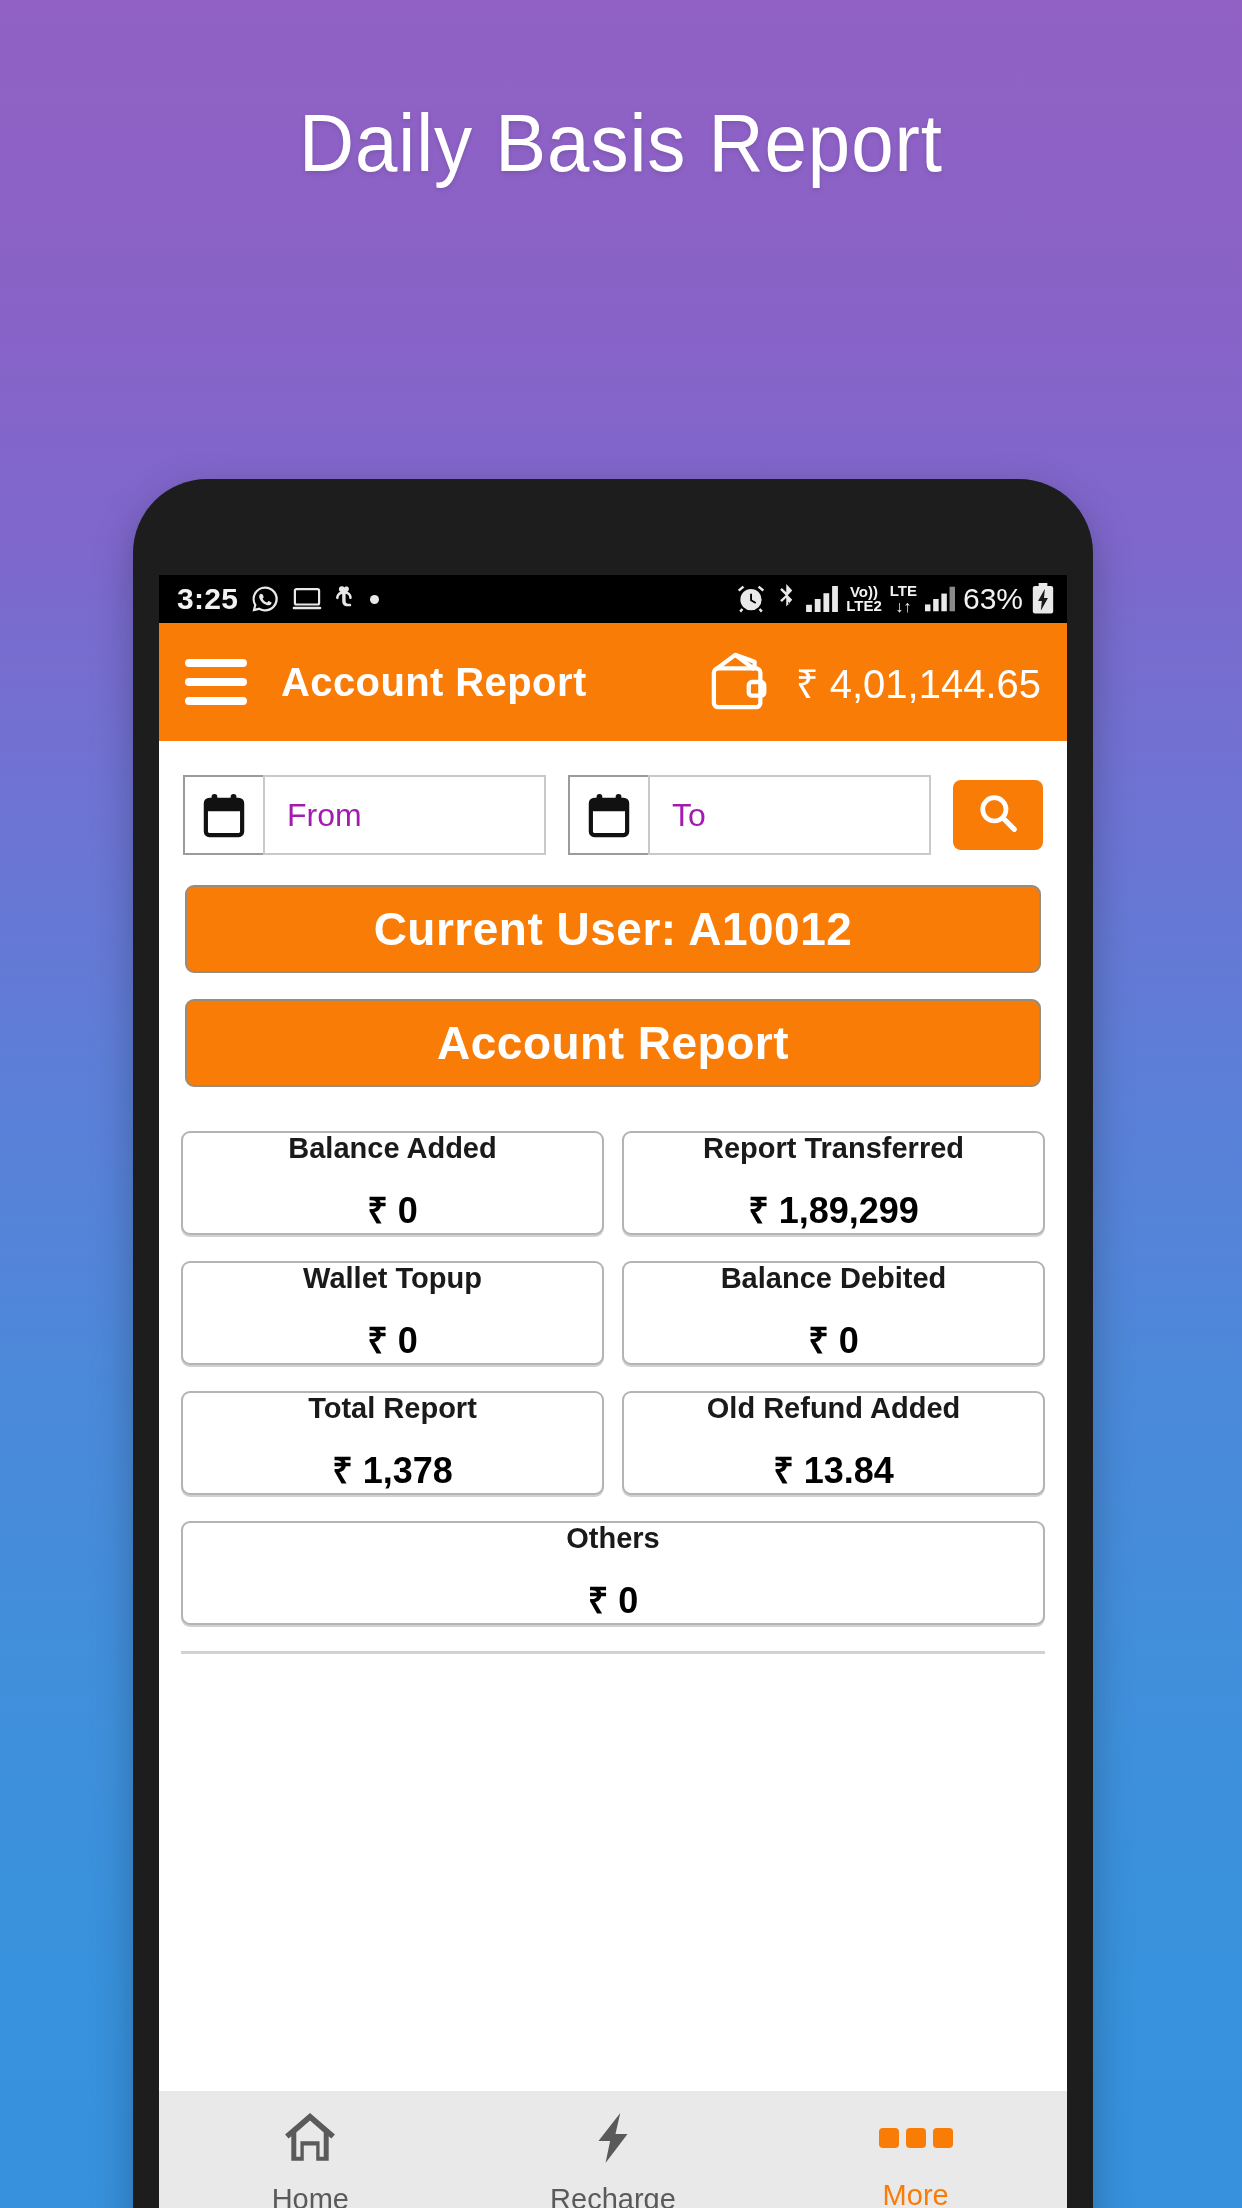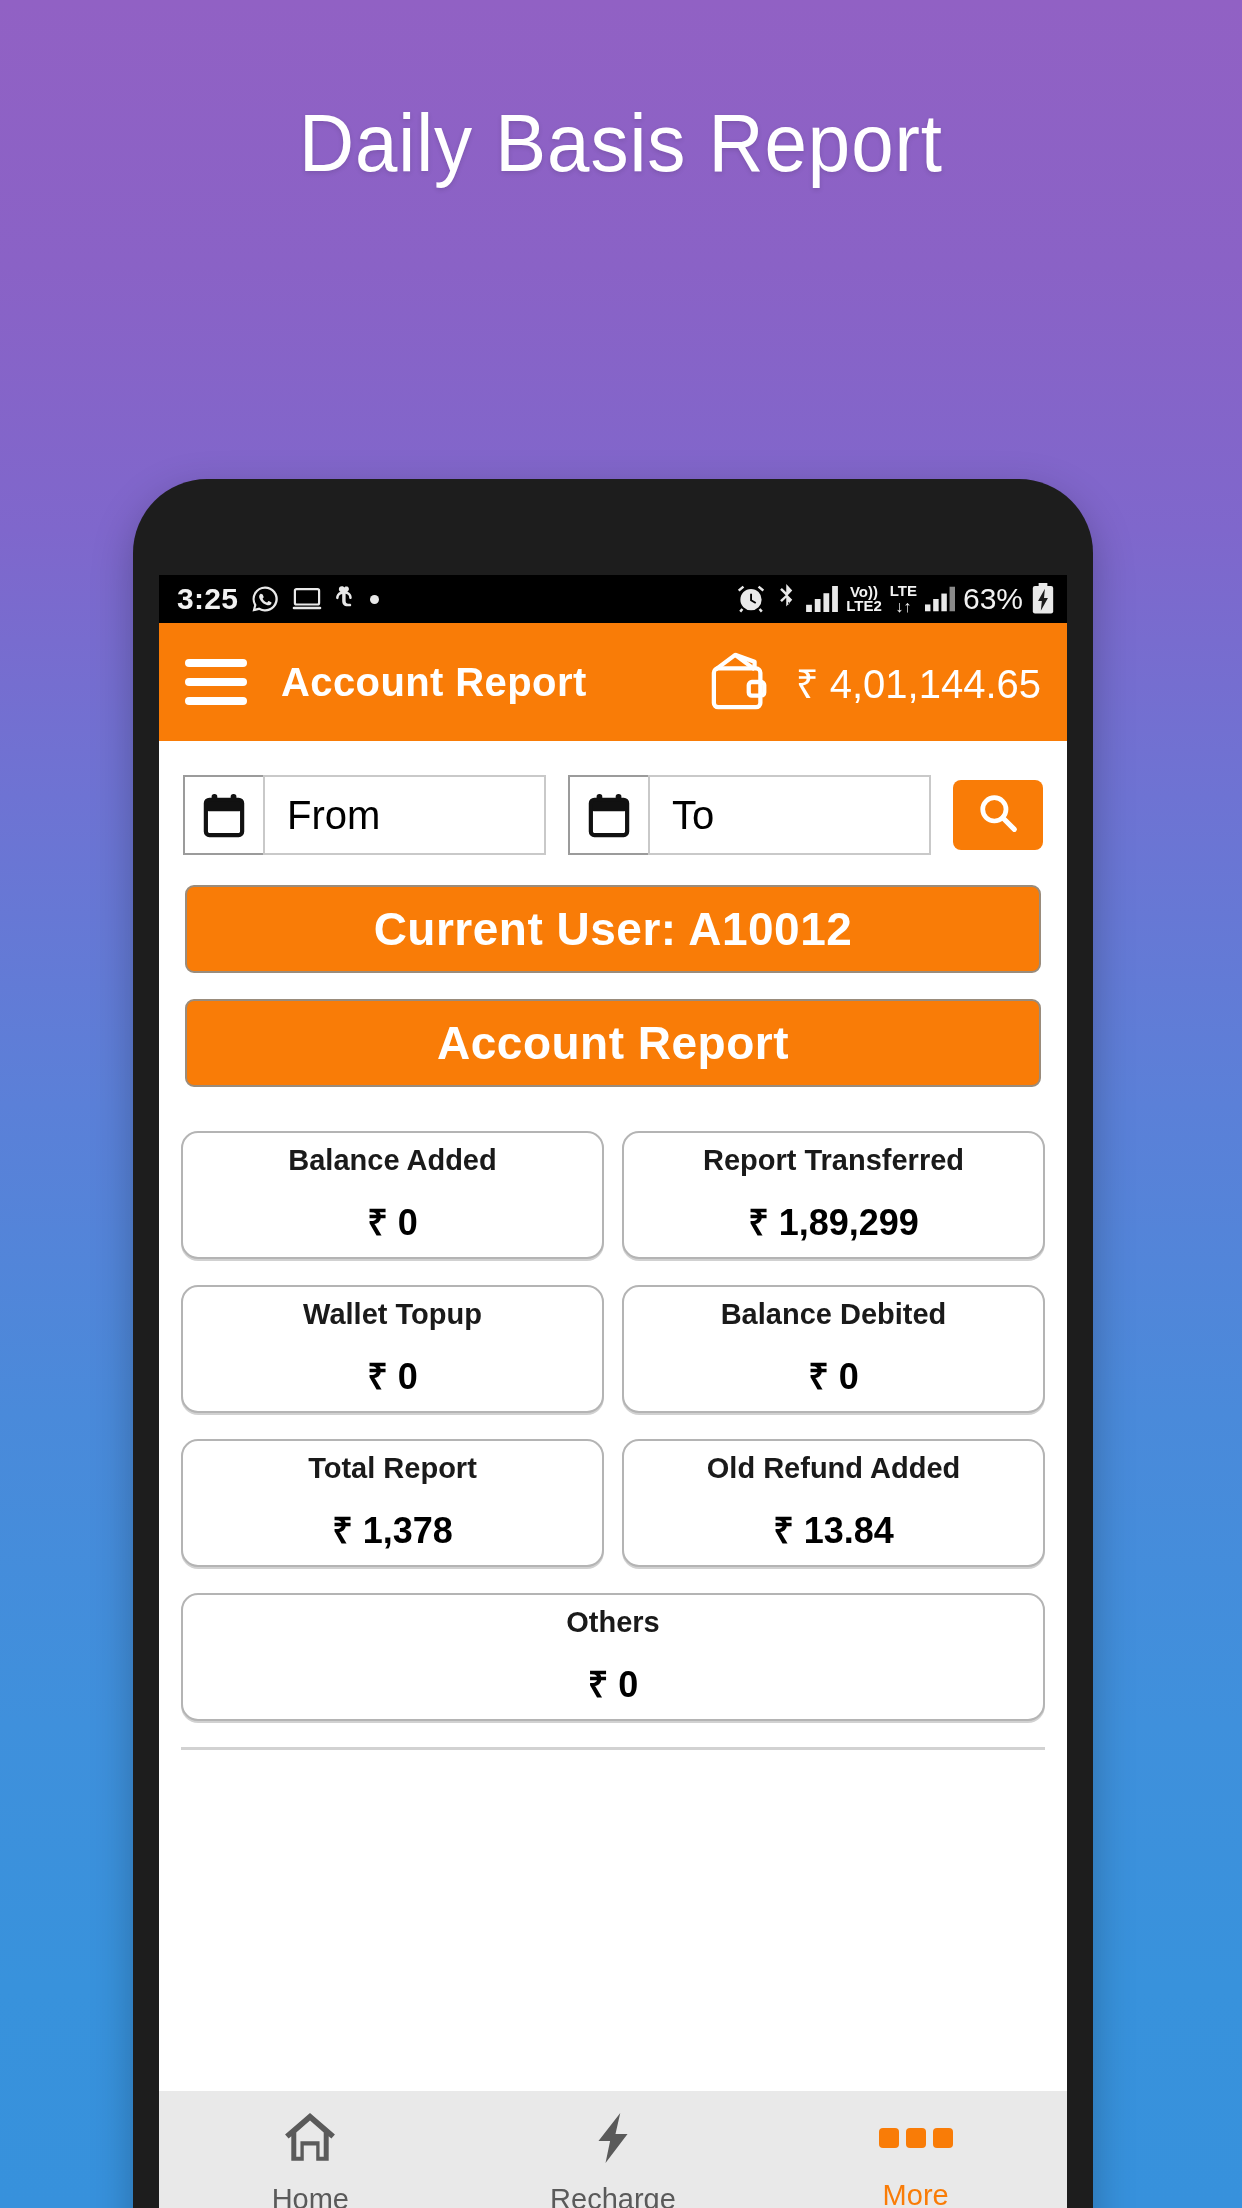--- a/index.html
+++ b/index.html
@@ -89,21 +89,21 @@
   .date-field{
     display:flex; align-items:stretch; height:80px; flex:1; min-width:0;
   }
   .date-ico{
     width:80px; border:2px solid #9b9b9b; border-right:none;
     display:flex; align-items:center; justify-content:center; background:#fff;
   }
   .date-inp{
     flex:1; border:2px solid #c9c9c9; background:#fff;
     display:flex; align-items:center; padding-left:22px;
-    color:#000000; font-size:40px;
+    color:#a21caf; font-size:32px;
     font-family:"Liberation Sans Narrow","Liberation Sans",sans-serif;
   }
   .search-btn{
     width:90px; height:70px; background:#f97c07; border:none; border-radius:8px;
     display:flex; align-items:center; justify-content:center; cursor:pointer;
     flex:none;
   }
 
   
   .btn-wrap{ padding:0 26px; }
@@ -114,21 +114,21 @@
     display:flex; align-items:center; justify-content:center;
     font-family:"Liberation Sans Narrow","Liberation Sans",sans-serif;
     cursor:pointer; letter-spacing:.5px;
   }
   .btn-gap{ height:26px; }
 
   
   .cards{ padding:44px 22px 0 22px; }
   .card-row{ display:flex; gap:18px; margin-bottom:26px; }
   .card{
-    flex:1; height:128px; border:2px solid #b4b4b4; border-radius:17px;
+    flex:1; height:104px; border:2px solid #b4b4b4; border-radius:9px;
     background:#fff; display:flex; flex-direction:column;
     align-items:center; justify-content:center; gap:20px;
     box-shadow:0 2px 0 rgba(0,0,0,.18);
   }
   .card-label{
     font-size:29px; font-weight:700; color:#1a1a1a;
     font-family:"Liberation Sans Narrow","Liberation Sans",sans-serif;
   }
   .card-value{
     font-size:36px; font-weight:700; color:#000;

